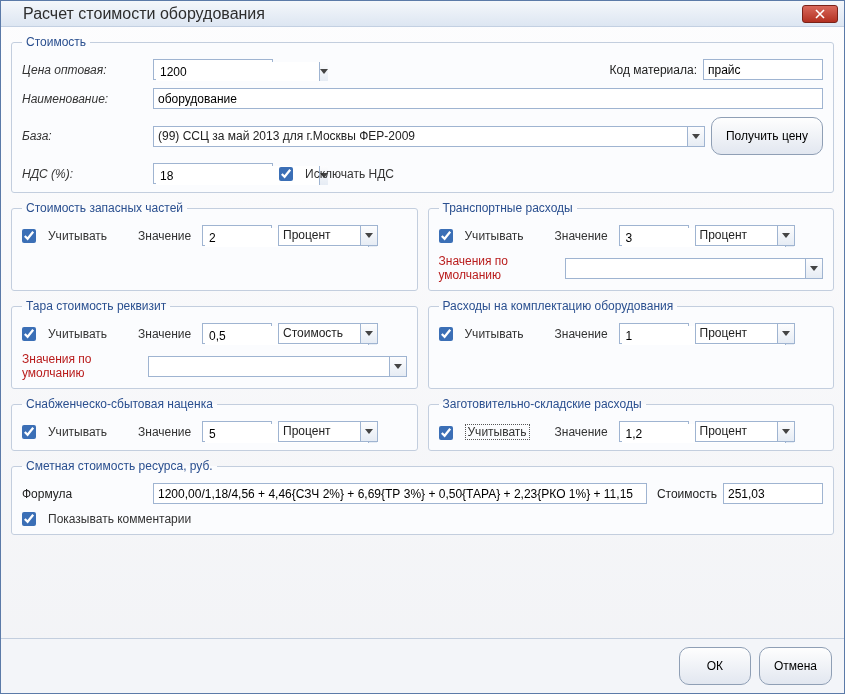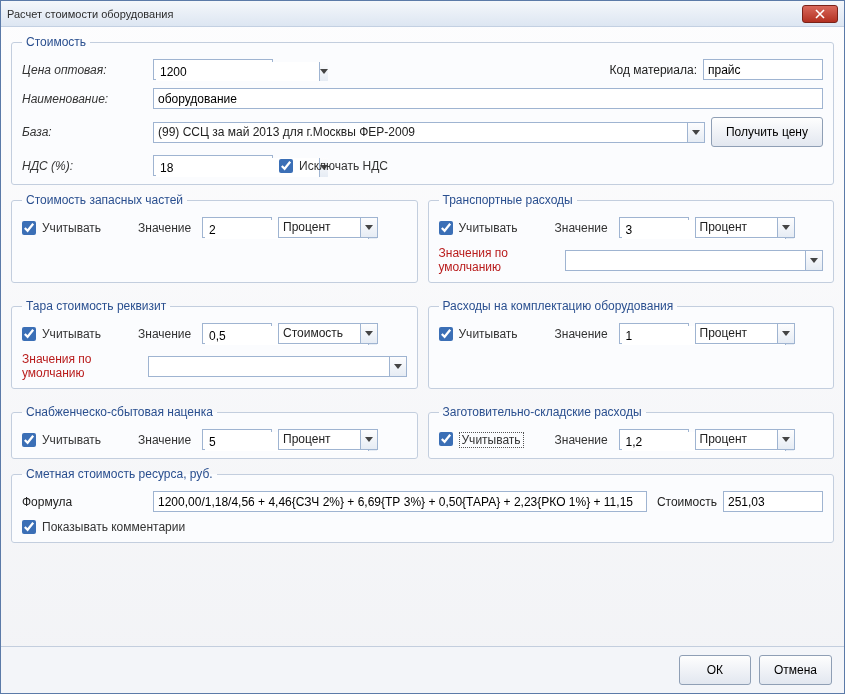--- a/index.html
+++ b/index.html
@@ -17,21 +17,21 @@
     display: flex; flex-direction: column;
     position: relative;
   }
   .titlebar {
     height: 26px;
     background: linear-gradient(#f4f7fb,#dde6f2);
     border-bottom: 1px solid #c3d0e2;
     display: flex; align-items: center;
     padding: 0 6px;
   }
-  .titlebar .title { flex: 1; color: #2d2d2d; font-size: 11px; }
+  .titlebar .title { flex: 1; color: #2d2d2d; font-size: 16px; margin-left: 16px; }
   .close-btn {
     width: 36px; height: 18px;
     background: linear-gradient(#d9685b,#b33021);
     border: 1px solid #7a2218;
     border-radius: 3px;
     display: flex; align-items: center; justify-content: center;
     color: #fff; font-size: 11px; font-weight: bold;
     cursor: pointer;
   }
   .content {
@@ -73,32 +73,32 @@
     display: flex; align-items: center; justify-content: center;
     cursor: pointer;
   }
   .drop { display: flex; align-items: center; padding: 0; }
   .drop span.val { flex:1; padding: 0 4px; line-height:19px; white-space:nowrap; overflow:hidden; }
   .arrow svg { width: 8px; height: 5px; }
   input[type=checkbox] {
     width: 14px; height: 14px; margin: 0 4px 0 0;
     accent-color: #3b6fb6;
   }
-  .chk { display: flex; align-items: flex-start; gap: 2px; color: #333; cursor: pointer; }
+  .chk { display: flex; align-items: flex-end; gap: 8px; color: #333; cursor: pointer; }
   .btn {
-    height: 30px;
+    height: 38px;
     padding: 0 14px;
     border: 1px solid #8f9fb5;
-    border-radius: 3px;
+    border-radius: 10px;
     background: linear-gradient(#fefefe,#e2e7f0);
     cursor: pointer;
     font-size: 12px;
     font-family: inherit;
   }
-  .two-col { display: flex; gap: 10px; margin-top: 8px; }
+  .two-col { display: flex; gap: 10px; }
   .two-col > fieldset { flex: 1; }
   .footer {
     border-top: 1px solid #c3cede;
     padding: 8px 12px;
     display: flex; justify-content: flex-end; gap: 8px;
     background: #f3f5f9;
   }
   .footer .btn { min-width: 72px; }
   .focusbox { border:1px dotted #555; padding:0 2px; }
 </style>

